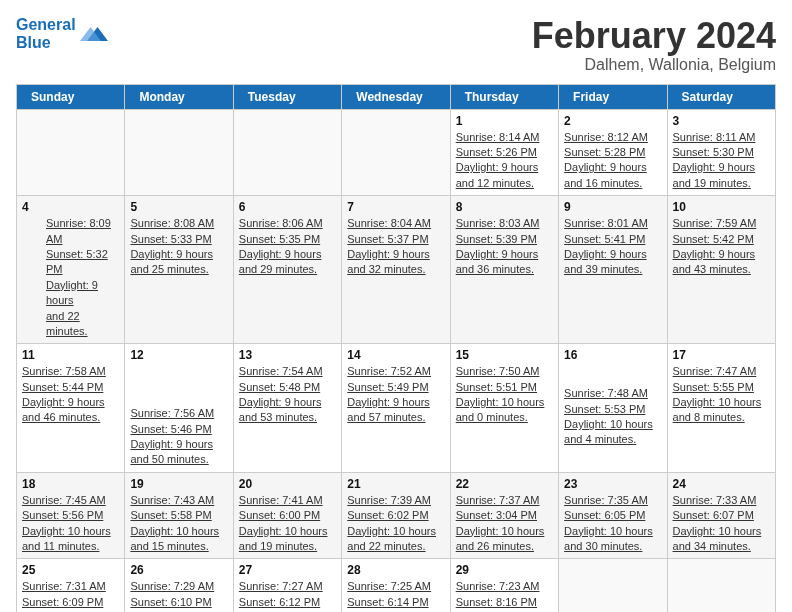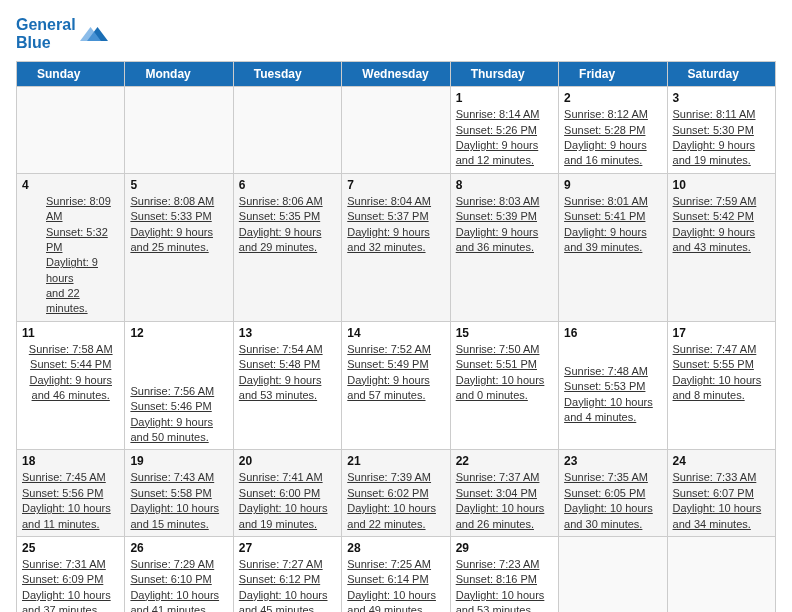--- a/index.html
+++ b/index.html
@@ -50,21 +50,21 @@
     table {
       width: 100%;
       border-collapse: collapse;
       font-size: 11px;
     }
     thead tr th {
       background-color: #1a6eb5;
       color: #fff;
       font-size: 12px;
       font-weight: bold;
-      padding: 5px 20px;
+      padding: 5px 14px;
       text-align: left;
       border: 1px solid #ccc;
     }
     tbody tr td {
       vertical-align: top;
       border: 1px solid #ccc;
       padding: 4px 5px;
       width: 14.28%;
       height: 80px;
       background: #fff;
@@ -100,20 +100,24 @@
             <span>General</span><br><span>Blue</span>
           </div>
         </div>
         <svg class="logo-icon" viewBox="0 0 40 40">
           <polygon points="10,30 25,10 40,30" fill="#1a6eb5"></polygon>
           <polygon points="0,30 15,10 30,30" fill="#5aa0e0" opacity="0.7"></polygon>
         </svg>
       </div>
     </div>
   </div>
+  <div class="title-block">
+    <div class="month-title">February 2024</div>
+    <div class="location-title">Dalhem, Wallonia, Belgium</div>
+  </div>
 </div>
 
 <table>
   <thead>
     <tr id="header-row">
         <th>Sunday</th>
         <th>Monday</th>
         <th>Tuesday</th>
         <th>Wednesday</th>
         <th>Thursday</th>
@@ -196,21 +200,21 @@
           <div class="day-num">10</div>
           <div class="day-info" style="white-space: pre-line;">Sunrise: 7:59 AM
 Sunset: 5:42 PM
 Daylight: 9 hours
 and 43 minutes.</div>
         </td>
       </tr>
       <tr>
         <td>
           <div class="day-num">11</div>
-          <div class="day-info" style="white-space: pre-line; text-align: center;">Sunrise: 7:58 AM
+          <div class="day-info" style="white-space: pre-line;">Sunrise: 7:58 AM
 Sunset: 5:44 PM
 Daylight: 9 hours
 and 46 minutes.</div>
         </td>
         <td>
           <div class="day-num">12</div>
           <div class="day-info" style="white-space: pre-line; margin-top: 44px;">Sunrise: 7:56 AM
 Sunset: 5:46 PM
 Daylight: 9 hours
 and 50 minutes.</div>

